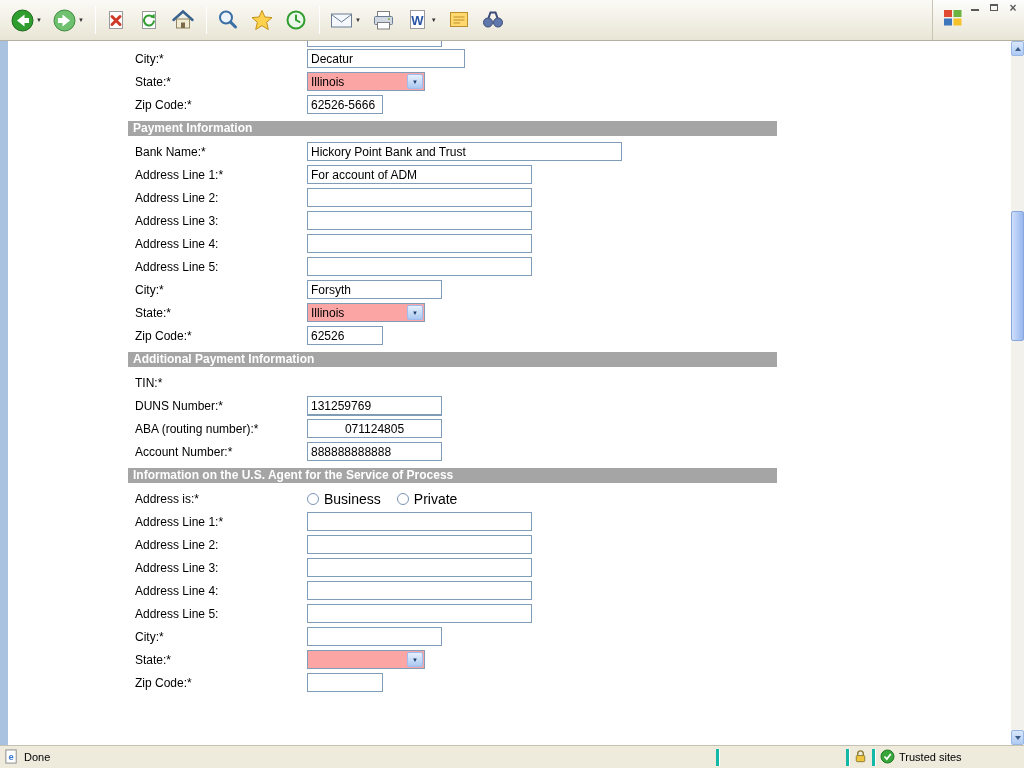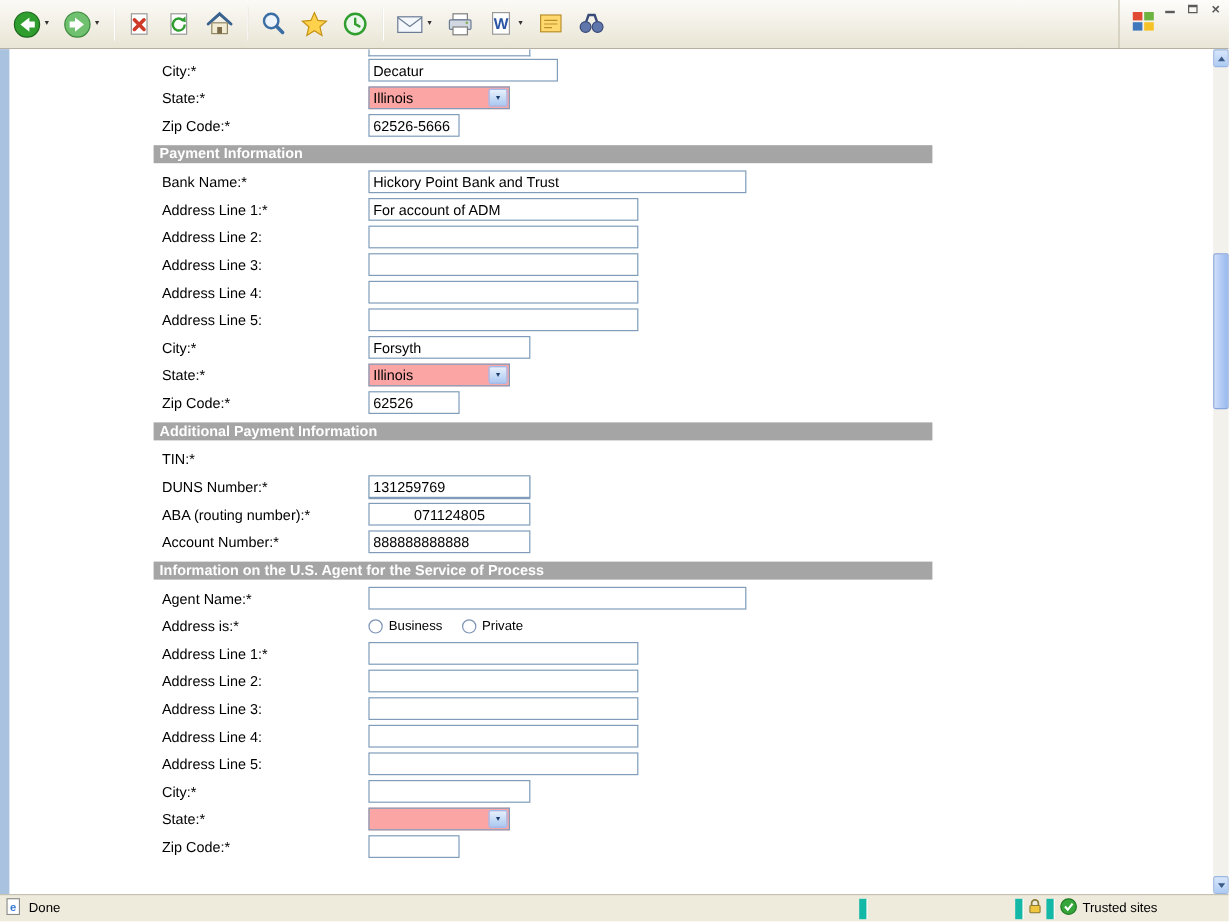--- a/index.html
+++ b/index.html
@@ -65,21 +65,21 @@
     display:flex; align-items:center; justify-content:space-between;
   }
   .sel-val { font-size:12px; padding-left:3px; }
   .sel-arrow {
     width:16px; height:15px; margin:1px; flex:none;
     background:linear-gradient(#e7f0fd,#aac8f0);
     border:1px solid #9ebcf0; border-radius:2px;
     font-size:6px; color:#1c3e6e; display:flex; align-items:center; justify-content:center;
   }
 
-  .radio-opt { display:flex; align-items:center; margin-right:16px; font-size:11px; }
+  .radio-opt { display:flex; align-items:center; margin-right:16px; font-size:14px; }
   .radio-circle { width:12px; height:12px; border:1px solid #7b94b5; border-radius:50%; background:#fff; margin-right:5px; flex:none; }
 
   
   .scrollbar { position:absolute; left:1011px; top:41px; width:13px; height:704px; background:#f3f1ec; }
   .sb-btn {
     position:absolute; left:0; width:13px; height:15px;
     background:linear-gradient(#d8e6fb,#aecbf3); border:1px solid #98b7e4; border-radius:2px;
     display:flex; align-items:center; justify-content:center;
   }
   .sb-up { top:0; } .sb-down { bottom:0; }
@@ -91,21 +91,21 @@
     border:1px solid #89a7dc; border-radius:2px;
   }
 
   
   .statusbar {
     position:absolute; left:0; top:745px; width:1024px; height:23px;
     background:#eeebdd; border-top:1px solid #c6c2b2;
     display:flex; align-items:center; font-size:11px; color:#000;
   }
   .st-left { flex:1; display:flex; align-items:center; gap:5px; padding-left:4px; }
-  .st-panel { height:17px; border-left:6px solid #14b8a6; box-shadow:1px 0 0 #fff inset; display:flex; align-items:center; }
+  .st-panel { height:17px; border-left:3px solid #14b8a6; box-shadow:1px 0 0 #fff inset; display:flex; align-items:center; }
   .st-empty { width:130px; }
   .st-lock { width:26px; justify-content:center; }
   .st-zone { width:152px; gap:4px; padding-left:5px; }
 </style>
 </head>
 <body>
 
 <div class="toolbar">
   <div class="tb-buttons">
       <div class="tb-btn">
@@ -348,26 +348,20 @@
           <input type="text" value="071124805" style="width: 135px; text-align: center;">
         </div>
       </div>
       <div class="form-row">
         <div class="row-label">Account Number:*</div>
         <div class="row-field">
           <input type="text" value="888888888888" style="width: 135px;">
         </div>
       </div>
       <div class="section-header">Information on the U.S. Agent for the Service of Process</div>
-      <div class="form-row">
-        <div class="row-label">Agent Name:*</div>
-        <div class="row-field">
-          <input type="text" style="width: 315px;">
-        </div>
-      </div>
       <div class="form-row">
         <div class="row-label">Address is:*</div>
         <div class="row-field">
           <span class="radio-opt">
             <span class="radio-circle"></span>
             <span>Business</span>
           </span>
           <span class="radio-opt">
             <span class="radio-circle"></span>
             <span>Private</span>

